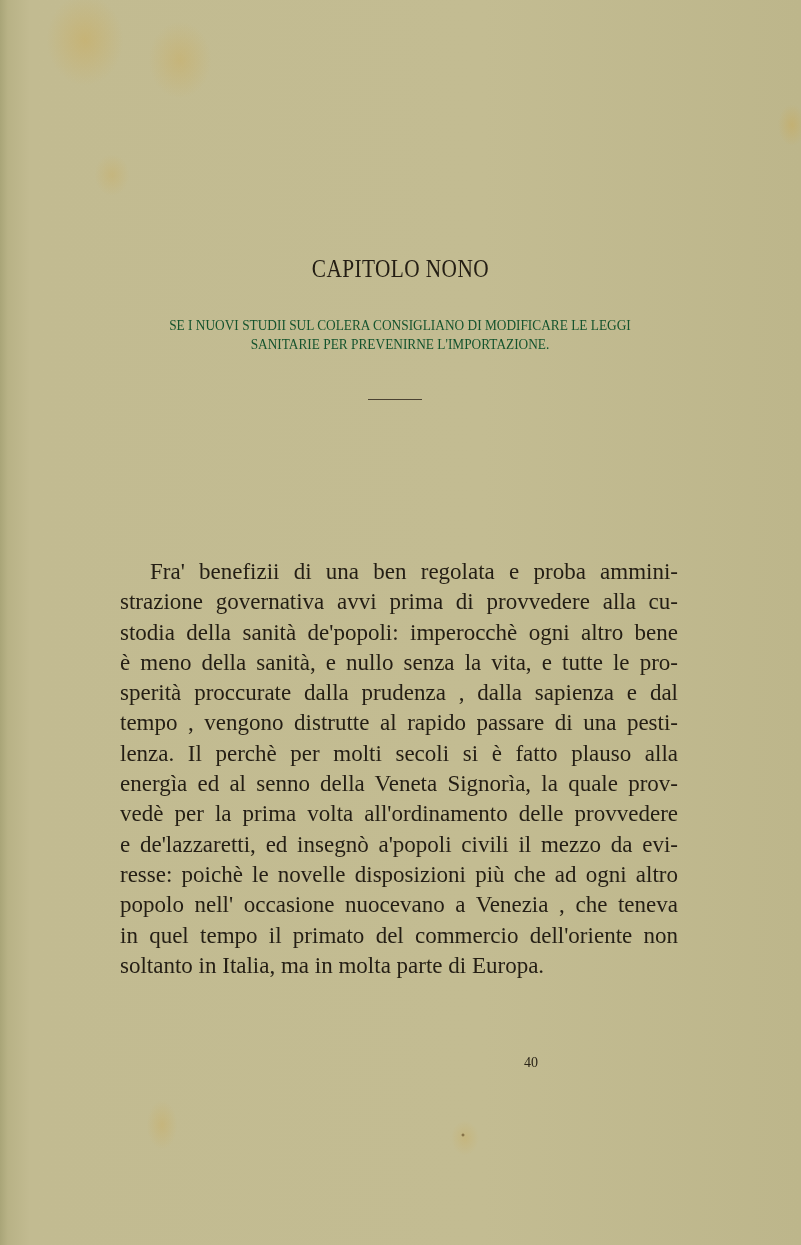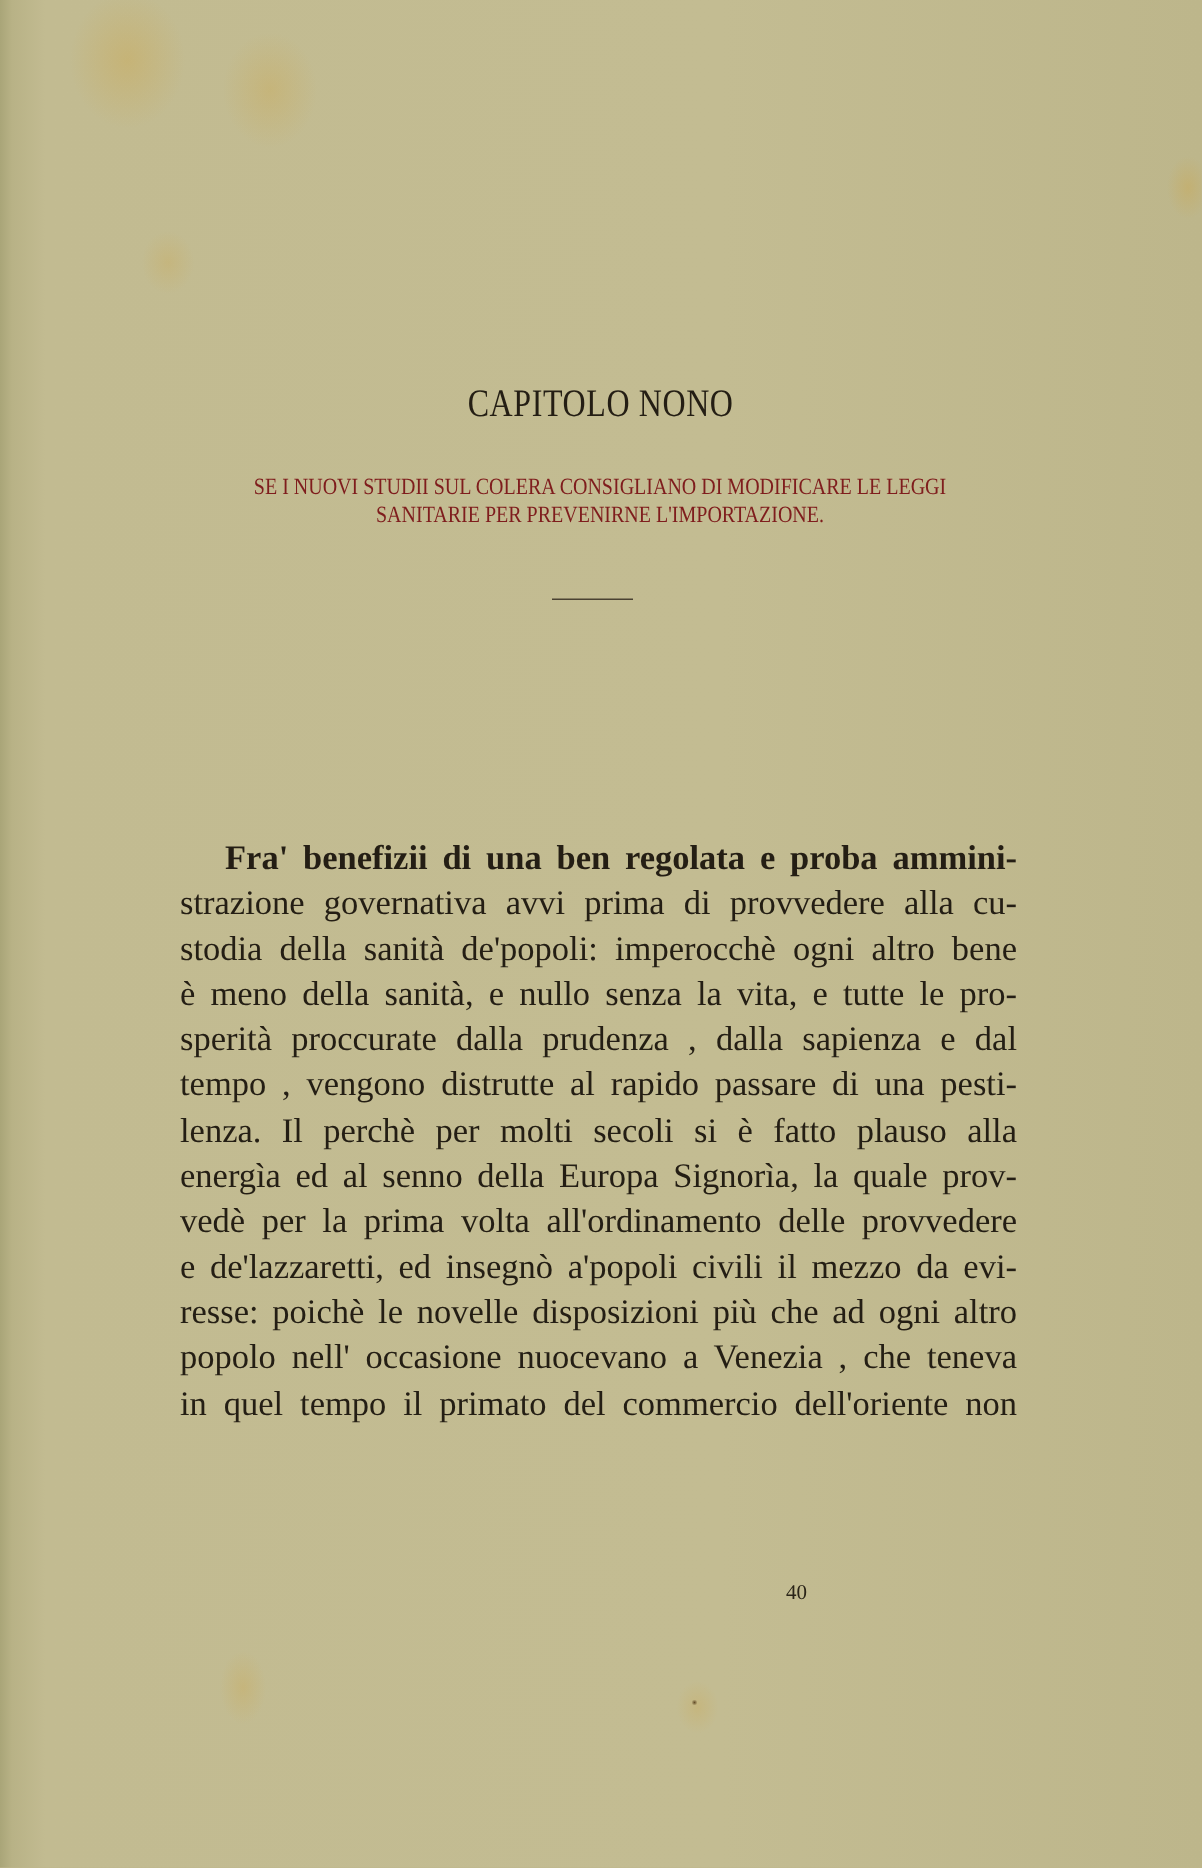--- a/index.html
+++ b/index.html
@@ -40,21 +40,21 @@
       transform-origin: 400px 0;
       color: #241e14;
     }
     .subtitle {
       position: absolute;
       left: 120px; width: 560px;
       top: 315px;
       text-align: center;
       font-size: 15.5px;
       line-height: 19px;
-      color: #7f1d1d;
+      color: #14532d;
     }
     .subtitle span {
       display: block;
       white-space: nowrap;
       transform: scaleX(0.86);
       transform-origin: 280px 0;
     }
     .rule {
       position: absolute;
       left: 368px; top: 399px;
@@ -72,21 +72,20 @@
     .line {
       display: block;
       white-space: nowrap;
       text-align: justify;
       text-align-last: justify;
       width: 558px;
     }
     .line.first {
       padding-left: 30px;
       width: 528px;
-      font-weight: bold;
     }
     .line.last {
       text-align-last: left;
     }
     .page-number {
       position: absolute;
       left: 524px; top: 1043px;
       font-size: 14px;
       color: #2a2418;
       margin-top: 12px;
@@ -106,22 +105,23 @@
   <div class="rule"></div>
 
   <div class="body-text">
     <span class="line first">Fra' benefizii di una ben regolata e proba ammini-</span>
     <span class="line">strazione governativa avvi prima di provvedere alla cu-</span>
     <span class="line">stodia della sanità de'popoli: imperocchè ogni altro bene</span>
     <span class="line">è meno della sanità, e nullo senza la vita, e tutte le pro-</span>
     <span class="line">sperità proccurate dalla prudenza , dalla sapienza e dal</span>
     <span class="line">tempo , vengono distrutte al rapido passare di una pesti-</span>
     <span class="line">lenza. Il perchè per molti secoli si è fatto plauso alla</span>
-    <span class="line">energìa ed al senno della Europa Signorìa, la quale prov-</span>
+    <span class="line">energìa ed al senno della Veneta Signorìa, la quale prov-</span>
     <span class="line">vedè per la prima volta all'ordinamento delle provvedere</span>
     <span class="line">e de'lazzaretti, ed insegnò a'popoli civili il mezzo da evi-</span>
     <span class="line">resse: poichè le novelle disposizioni più che ad ogni altro</span>
     <span class="line">popolo nell' occasione nuocevano a Venezia , che teneva</span>
     <span class="line">in quel tempo il primato del commercio dell'oriente non</span>
+    <span class="line last">soltanto in Italia, ma in molta parte di Europa.</span>
   </div>
 
   <div class="page-number">40</div>
 </div>
 
 </body></html>

